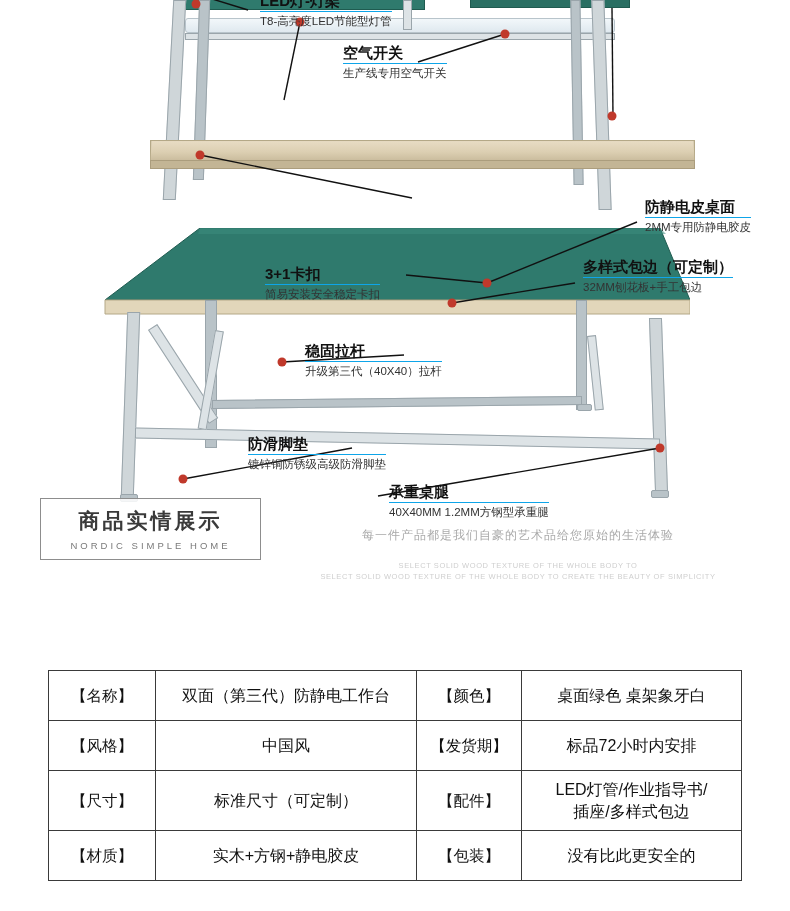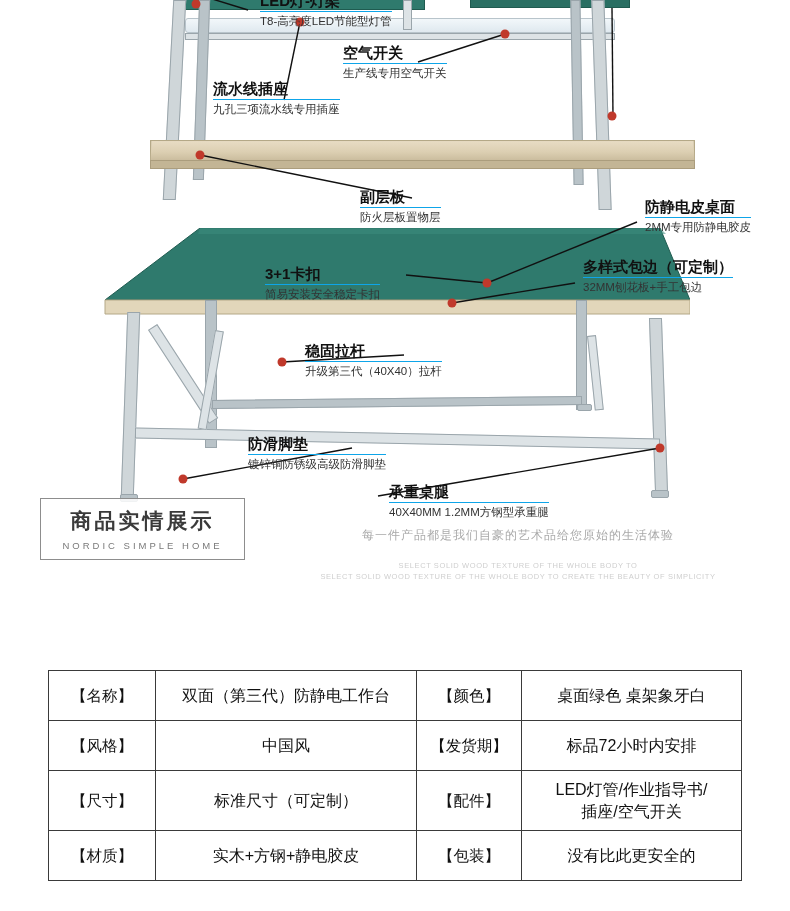--- a/index.html
+++ b/index.html
@@ -63,21 +63,21 @@
   .callout .title{
     font-size:15px;font-weight:bold;color:#111;white-space:nowrap;line-height:18px;
   }
   .callout .sub{
     font-size:11.5px;color:#333;white-space:nowrap;line-height:16px;
     border-top:1px solid #0ea5e9;padding-top:1px;margin-top:1px;
   }
 
   
   .brand{
-    position:absolute;left:40px;top:498px;width:205px;height:62px;
+    position:absolute;left:40px;top:498px;width:221px;height:62px;
     border:1px solid #8d8d8d;box-sizing:border-box;
     display:flex;flex-direction:column;align-items:center;justify-content:center;
     background:rgba(255,255,255,0.85);
   }
   .brand .cn{font-size:21px;letter-spacing:3px;color:#3a3a3a;font-weight:bold;}
   .brand .en{font-size:9.5px;letter-spacing:3px;color:#7a7a7a;margin-top:5px;}
 
   .brand-note{
     position:absolute;left:283px;top:527px;width:470px;text-align:center;
   }
@@ -193,29 +193,21 @@
     <div class="callout" style="left:260px;top:-8px;">
       <div class="title">LED灯-灯架</div>
       <div class="sub">T8-高亮度LED节能型灯管</div>
     </div>
 
     <div class="callout" style="left:343px;top:44px;">
       <div class="title">空气开关</div>
       <div class="sub">生产线专用空气开关</div>
     </div>
 
-    <div class="callout" style="left:213px;top:80px;">
-      <div class="title">流水线插座</div>
-      <div class="sub">九孔三项流水线专用插座</div>
-    </div>
-
-    <div class="callout" style="left:360px;top:188px;">
-      <div class="title">副层板</div>
-      <div class="sub">防火层板置物层</div>
-    </div>
+
 
     <div class="callout" style="left:645px;top:198px;">
       <div class="title">防静电皮桌面</div>
       <div class="sub">2MM专用防静电胶皮</div>
     </div>
 
     <div class="callout" style="left:583px;top:258px;">
       <div class="title">多样式包边（可定制）</div>
       <div class="sub">32MM刨花板+手工包边</div>
     </div>
@@ -265,21 +257,21 @@
         <td class="key">【风格】</td>
         <td class="val-left">中国风</td>
         <td class="key2">【发货期】</td>
         <td class="val-right">标品72小时内安排</td>
       </tr>
       <tr class="row-h" style="height:60px;">
         <td class="key">【尺寸】</td>
         <td class="val-left">标准尺寸（可定制）</td>
         <td class="key2">【配件】</td>
         <td class="val-right" style="white-space:pre-line;">LED灯管/作业指导书/
-插座/空气开关</td>
+插座/多样式包边</td>
       </tr>
       <tr class="row-h">
         <td class="key">【材质】</td>
         <td class="val-left">实木+方钢+静电胶皮</td>
         <td class="key2">【包装】</td>
         <td class="val-right">没有比此更安全的</td>
       </tr>
     </tbody>
   </table>
 

